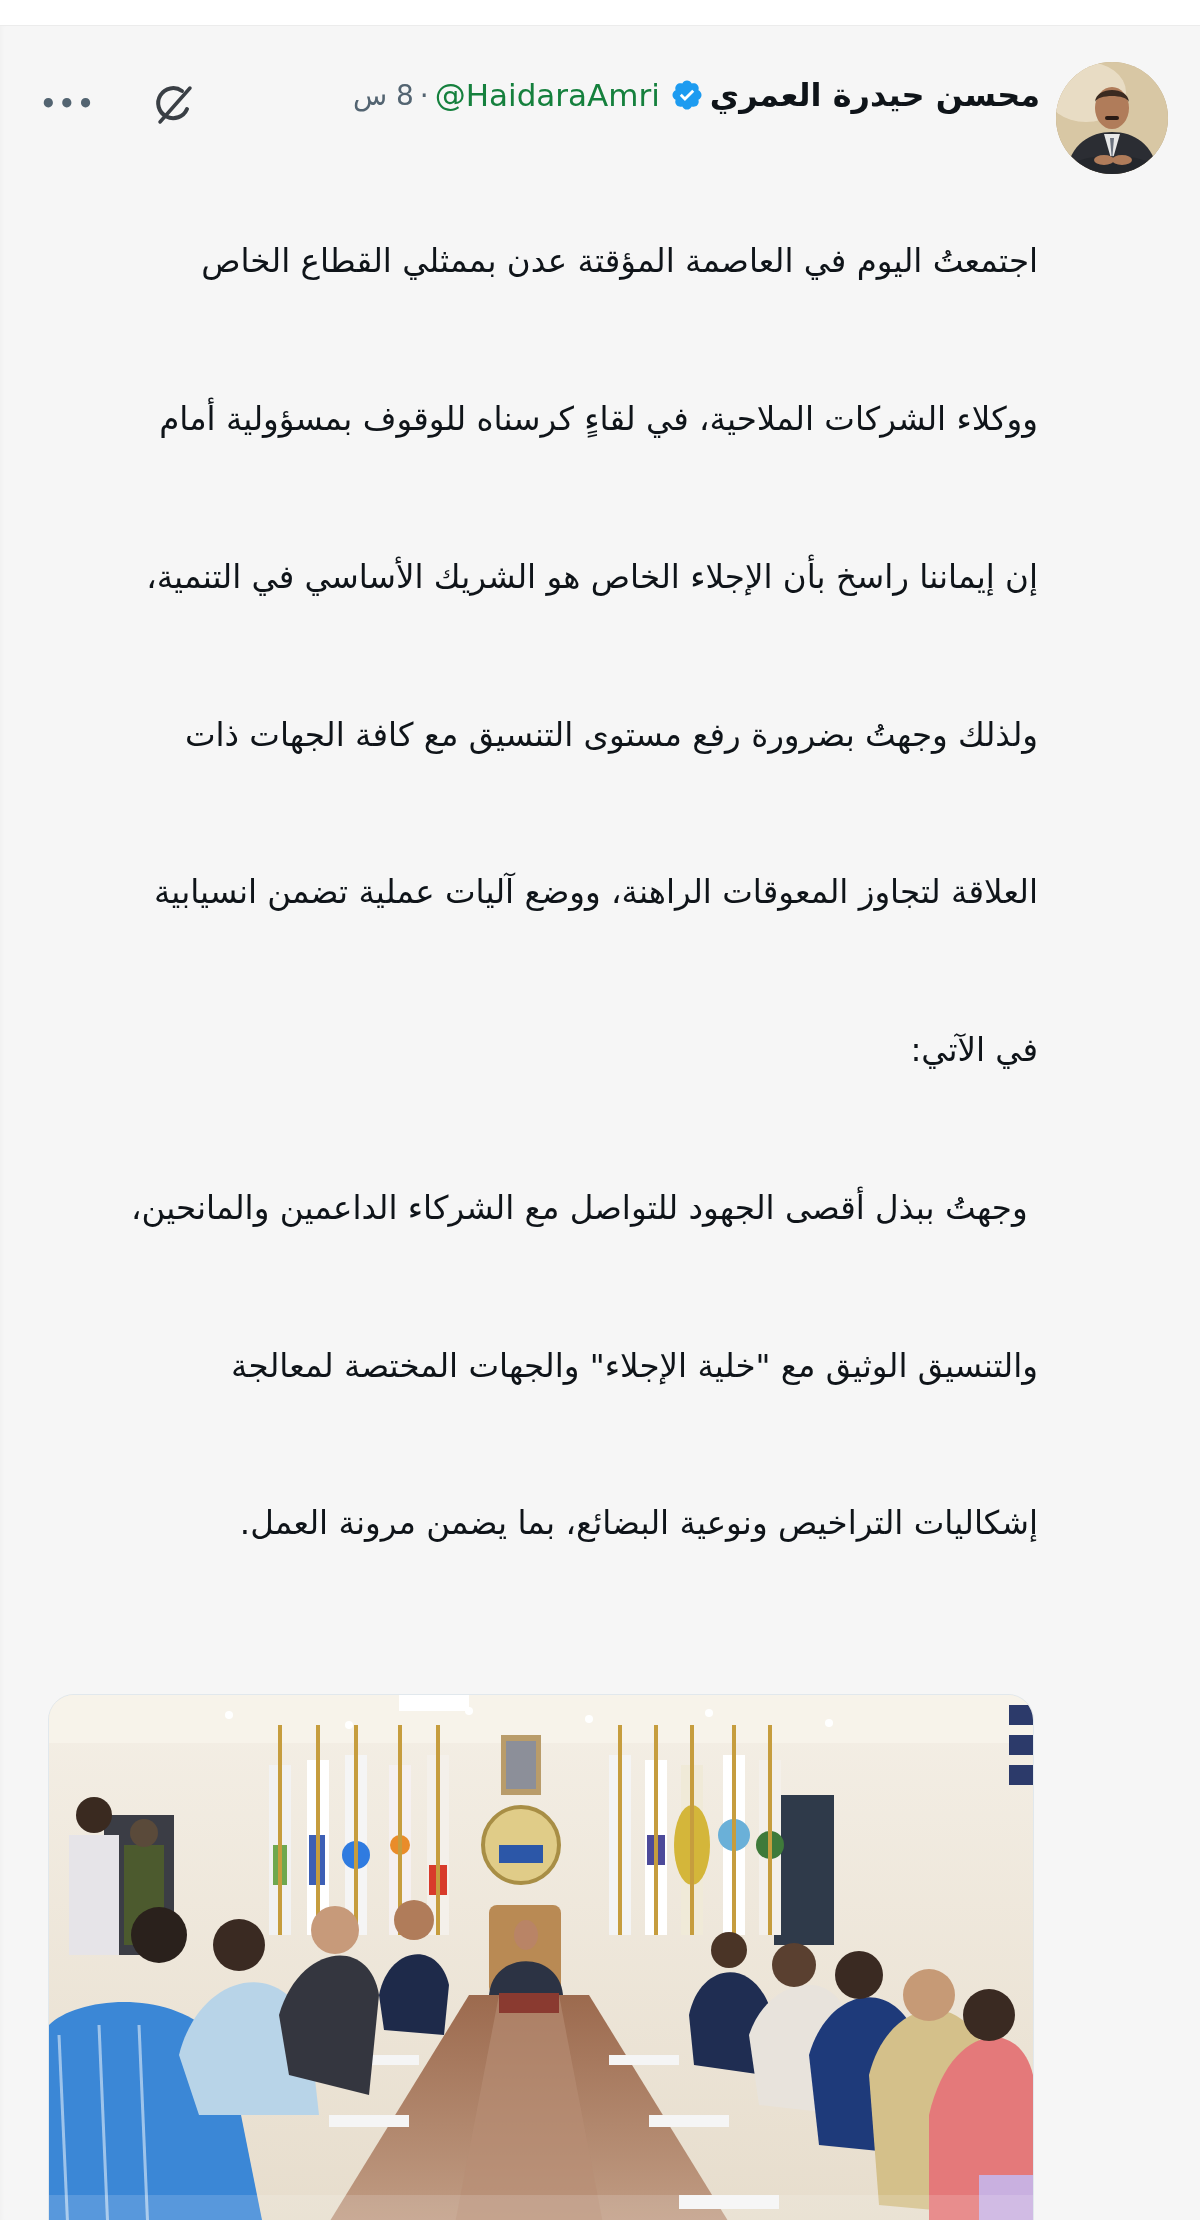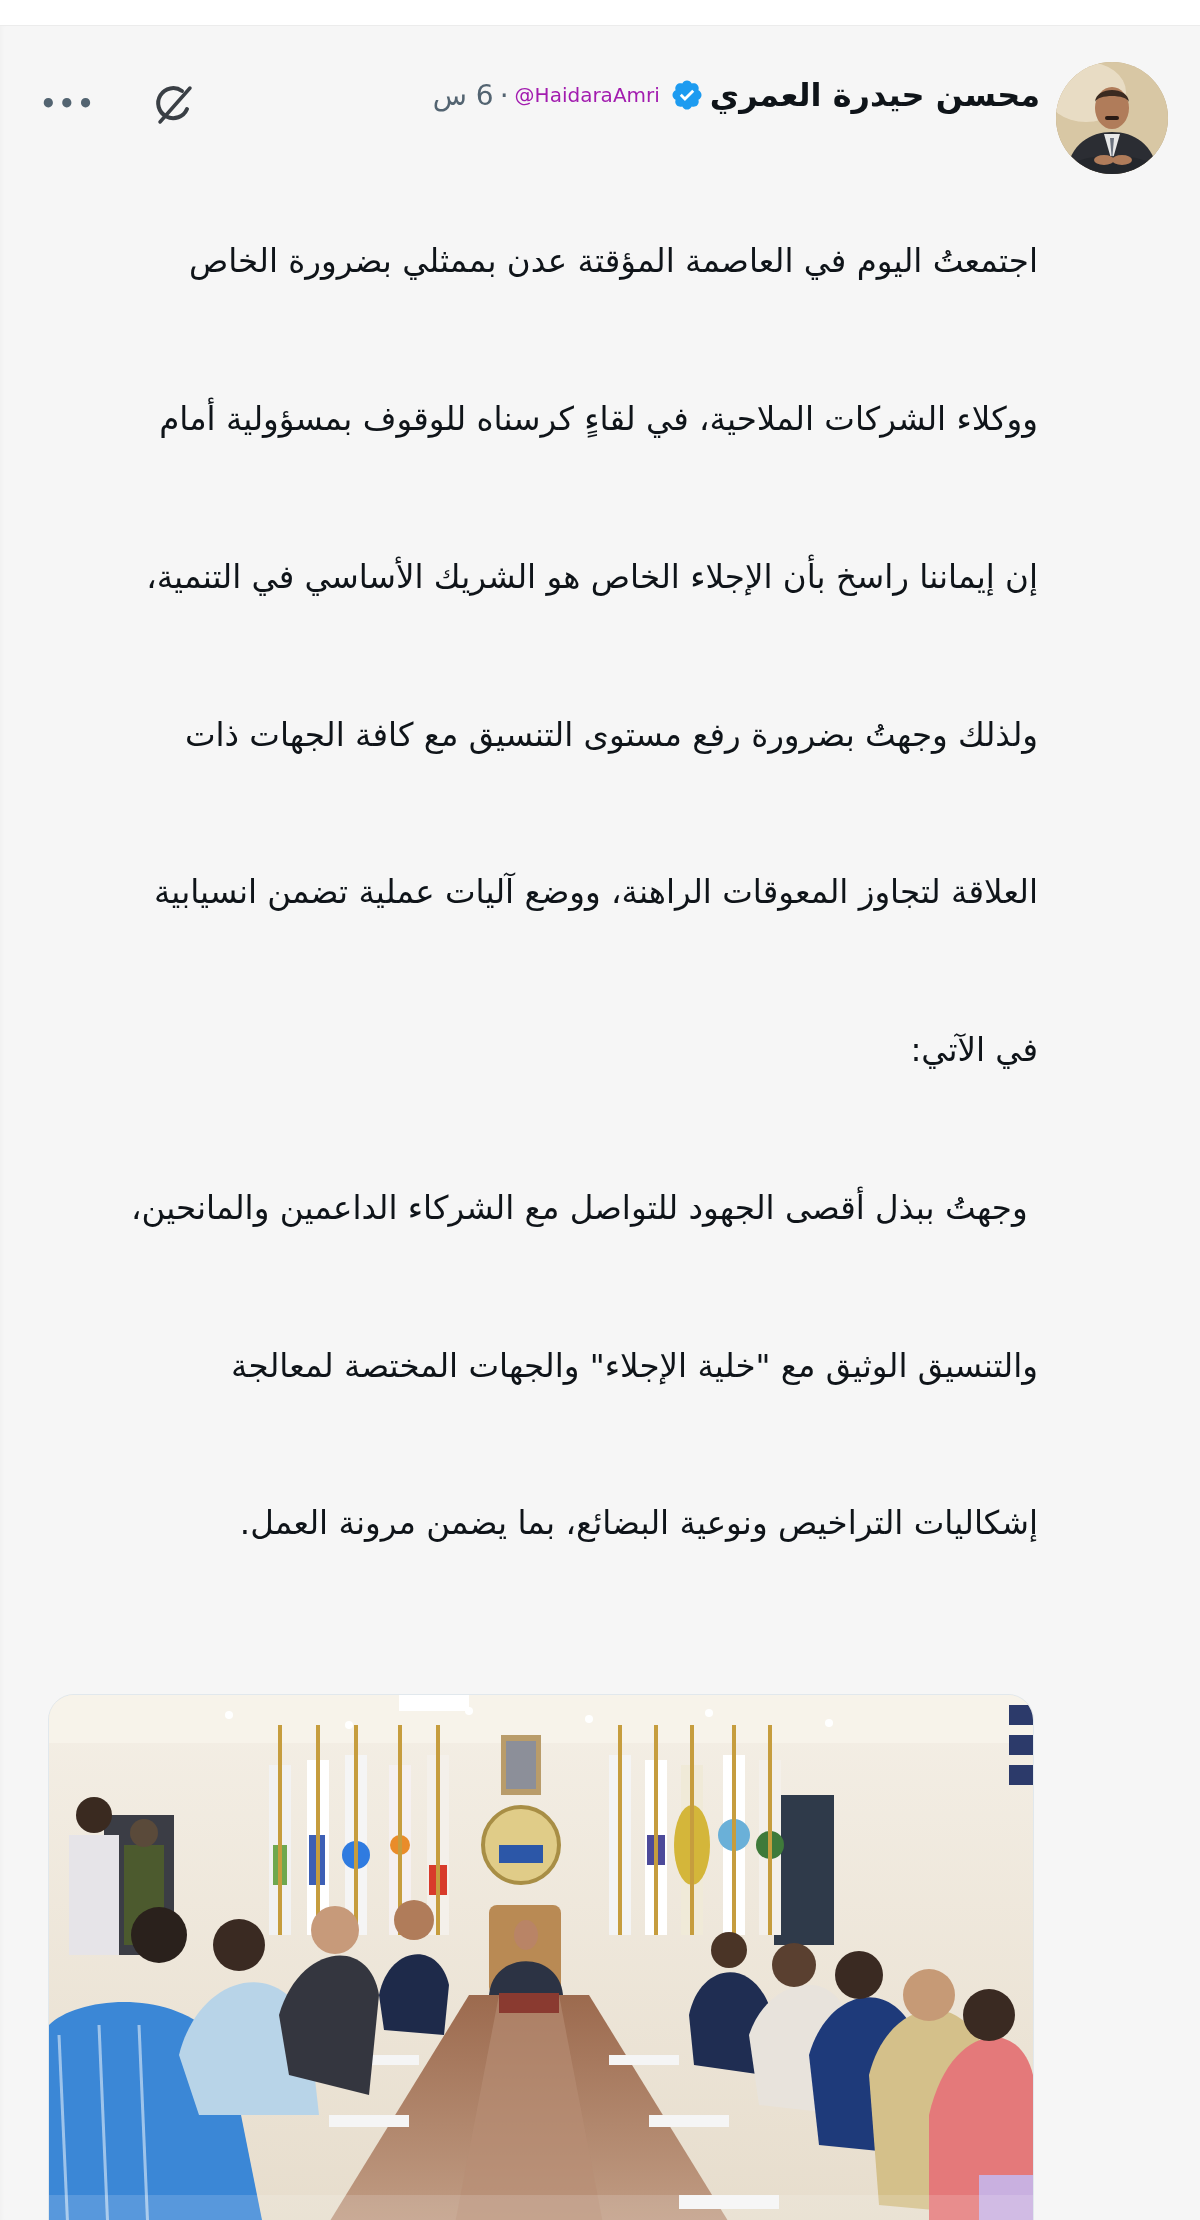--- a/index.html
+++ b/index.html
@@ -53,22 +53,22 @@
     text-align: right;
   }
   .verified {
     display: inline-block;
     width: 34px;
     height: 34px;
     margin-right: 6px;
     margin-left: 10px;
   }
   .handle {
-    font-size: 20px;
-    color: #a21caf;
+    font-size: 31px;
+    color: #15803d;
     direction: ltr;
     unicode-bidi: isolate;
   }
   .dot-sep {
     font-size: 28px;
     color: #536471;
     margin: 0 6px;
   }
   .time {
     font-size: 28px;
@@ -141,36 +141,36 @@
   <div class="header">
     <span class="display-name">محسن حيدرة العمري</span>
     <span class="verified">
       <svg width="34" height="34" viewBox="0 0 24 24">
         <path fill="#1d9bf0" d="M22.25 12c0-1.43-.88-2.67-2.19-3.34.46-1.39.2-2.9-.81-3.91s-2.52-1.27-3.91-.81c-.66-1.31-1.91-2.19-3.34-2.19s-2.67.88-3.33 2.19c-1.4-.46-2.91-.2-3.92.81s-1.26 2.52-.8 3.91C2.63 9.33 1.75 10.57 1.75 12s.88 2.67 2.2 3.34c-.46 1.39-.21 2.9.8 3.91s2.52 1.26 3.91.81c.67 1.31 1.91 2.19 3.34 2.19s2.68-.88 3.34-2.19c1.39.45 2.9.2 3.91-.81s1.27-2.52.81-3.91c1.31-.67 2.19-1.91 2.19-3.34z"></path>
         <path fill="#ffffff" d="M10.54 16.2l-3.65-3.65 1.41-1.41 2.24 2.24 5.16-5.16 1.41 1.41z"></path>
       </svg>
     </span>
     <span class="handle">@HaidaraAmri</span>
     <span class="dot-sep">·</span>
-    <span class="time">6 س</span>
+    <span class="time">8 س</span>
   </div>
 
   <div class="header-actions">
     <span class="more-icon">•••</span>
     <span class="grok-icon">
       <svg width="44" height="44" viewBox="0 0 44 44">
         <path d="M30 9 A 15 15 0 1 0 35 27" fill="none" stroke="#3a3f45" stroke-width="4" stroke-linecap="round"></path>
         <path d="M14 35 A 15 15 0 0 0 34 16" fill="none" stroke="#3a3f45" stroke-width="4" stroke-linecap="round" opacity="0"></path>
         <line x1="8" y1="40" x2="38" y2="6" stroke="#3a3f45" stroke-width="3.5" stroke-linecap="round"></line>
       </svg>
     </span>
   </div>
 
   <div class="tweet-text">
-    <span class="line">اجتمعتُ اليوم في العاصمة المؤقتة عدن بممثلي بضرورة الخاص</span>
+    <span class="line">اجتمعتُ اليوم في العاصمة المؤقتة عدن بممثلي القطاع الخاص</span>
     <span class="line">ووكلاء الشركات الملاحية، في لقاءٍ كرسناه للوقوف بمسؤولية أمام</span>
     <span class="line">إن إيماننا راسخ بأن الإجلاء الخاص هو الشريك الأساسي في التنمية،</span>
     <span class="line">ولذلك وجهتُ بضرورة رفع مستوى التنسيق مع كافة الجهات ذات</span>
     <span class="line">العلاقة لتجاوز المعوقات الراهنة، ووضع آليات عملية تضمن انسيابية</span>
     <span class="line">في الآتي:</span>
     <span class="line"> وجهتُ ببذل أقصى الجهود للتواصل مع الشركاء الداعمين والمانحين،</span>
     <span class="line">والتنسيق الوثيق مع "خلية الإجلاء" والجهات المختصة لمعالجة</span>
     <span class="line">إشكاليات التراخيص ونوعية البضائع، بما يضمن مرونة العمل.</span>
     
     

